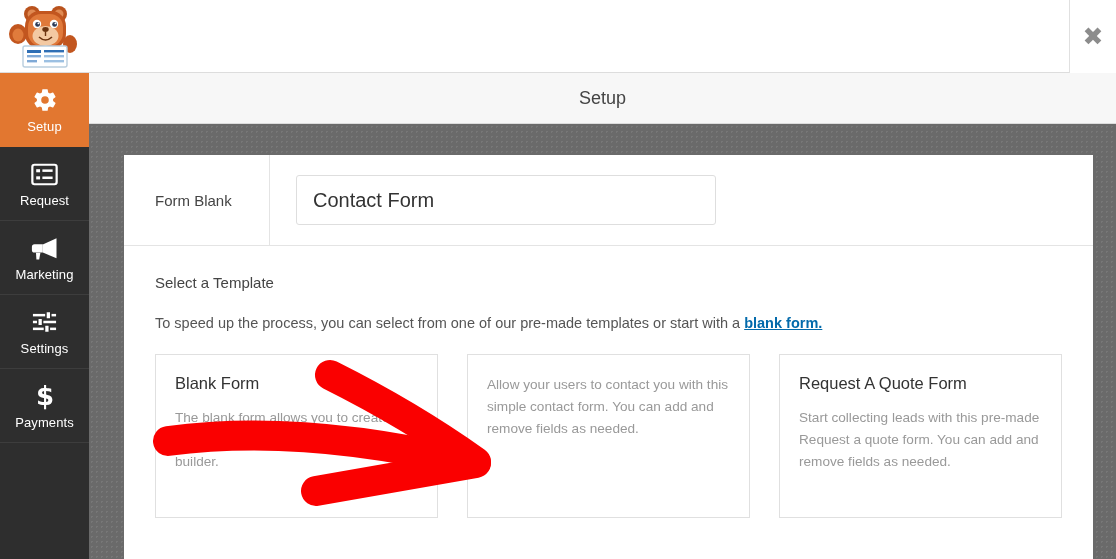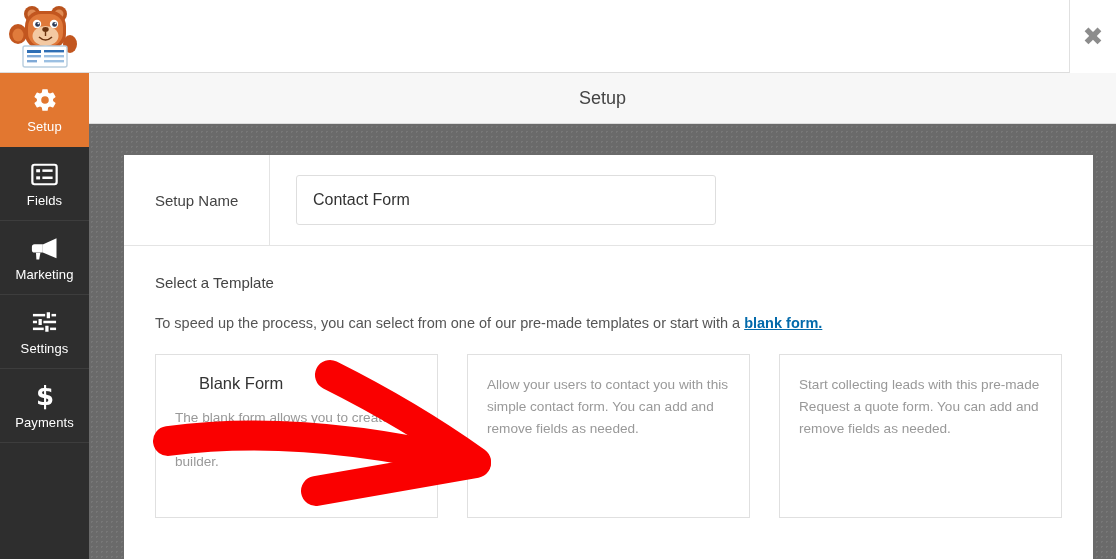--- a/index.html
+++ b/index.html
@@ -114,21 +114,21 @@
   .formname-input-cell {
     flex: 1;
     display: flex; align-items: center;
     padding-left: 26px;
   }
   .formname-input {
     width: 420px; height: 50px;
     border: 1px solid #dedede;
     border-radius: 3px;
     padding: 0 16px;
-    font-size: 16px; color: #333333;
+    font-size: 20px; color: #333333;
     font-family: "Liberation Sans", sans-serif;
     background: #ffffff;
     outline: none;
   }
 
   
   .tpl-section { padding: 28px 31px 0 31px; }
   .tpl-heading {
     font-size: 15px; font-weight: 400; color: #444444;
     margin-bottom: 17px;
@@ -142,21 +142,21 @@
 
   .tpl-grid { display: flex; gap: 29px; }
   .tpl-card {
     width: 284px; height: 164px;
     border: 1px solid #e0e0e0;
     background: #ffffff;
     padding: 19px 19px 0 19px;
     cursor: pointer;
   }
   .tpl-card-title {
-    font-size: 16.5px; color: #333333; margin-bottom: 14px; margin-left: 24px;
+    font-size: 16.5px; color: #333333; margin-bottom: 14px;
   }
   .tpl-card-desc {
     font-size: 13.6px; line-height: 22px; color: #999999;
   }
 
   
   .annot {
     position: absolute; left: 0; top: 0;
     width: 1116px; height: 559px;
     pointer-events: none;
@@ -229,21 +229,21 @@
     <div class="side-item">
       <span class="side-icon">
         <svg width="27" height="23" viewBox="0 0 28 23">
           <rect x="1.4" y="1.4" width="25.2" height="20.2" rx="2.2" fill="none" stroke="#ffffff" stroke-width="2.3"></rect>
           <rect x="5.4" y="6" width="4" height="3.2" fill="#ffffff"></rect>
           <rect x="5.4" y="13.4" width="4" height="3.2" fill="#ffffff"></rect>
           <rect x="11.8" y="6.2" width="10.6" height="2.6" fill="#ffffff"></rect>
           <rect x="11.8" y="13.6" width="10.6" height="2.6" fill="#ffffff"></rect>
         </svg>
       </span>
-      <span class="side-label">Fields</span>
+      <span class="side-label">Request</span>
     </div>
 
     <div class="side-item">
       <span class="side-icon">
         <svg width="28" height="24" viewBox="0 0 28 24" fill="#ffffff">
           <path d="M25.5 2.2 L11.8 8.4 L11.8 16.6 L25.5 22.2 Z"></path>
           <path d="M3.5 8.2 L11.8 8.2 L11.8 16.6 L3.5 16.6 A2.6 2.6 0 0 1 .9 14 L.9 10.8 A2.6 2.6 0 0 1 3.5 8.2 Z"></path>
           <path d="M5 16.8 L9.4 16.8 L8.2 23.4 L5.4 23.4 Z"></path>
         </svg>
       </span>
@@ -276,21 +276,21 @@
 
   <div class="header-strip">
     <span class="header-title">Setup</span>
   </div>
 
   <div class="canvas">
     <div class="panel">
 
       <div class="formname-row">
         <div class="formname-label-cell">
-          <span class="formname-label">Setup Name</span>
+          <span class="formname-label">Form Blank</span>
         </div>
         <div class="formname-input-cell">
           <input class="formname-input" type="text" value="Contact Form" style="">
         </div>
       </div>
 
       <div class="tpl-section">
         <div class="tpl-heading">Select a Template</div>
         <div class="tpl-sub">
           <span>To speed up the process, you can select from one of our pre-made templates or start with a </span><a href="#">blank form.</a>
@@ -301,20 +301,21 @@
           <div class="tpl-card">
             <div class="tpl-card-title">Blank Form</div>
             <div class="tpl-card-desc">The blank form allows you to create any type of form using our drag &amp; drop builder.</div>
           </div>
 
           <div class="tpl-card">
             <div class="tpl-card-desc">Allow your users to contact you with this simple contact form. You can add and remove fields as needed.</div>
           </div>
 
           <div class="tpl-card">
+            <div class="tpl-card-title">Request A Quote Form</div>
             <div class="tpl-card-desc">Start collecting leads with this pre-made Request a quote form. You can add and remove fields as needed.</div>
           </div>
 
         </div>
       </div>
 
     </div>
   </div>
 
   <svg class="annot" viewBox="0 0 1116 559">

